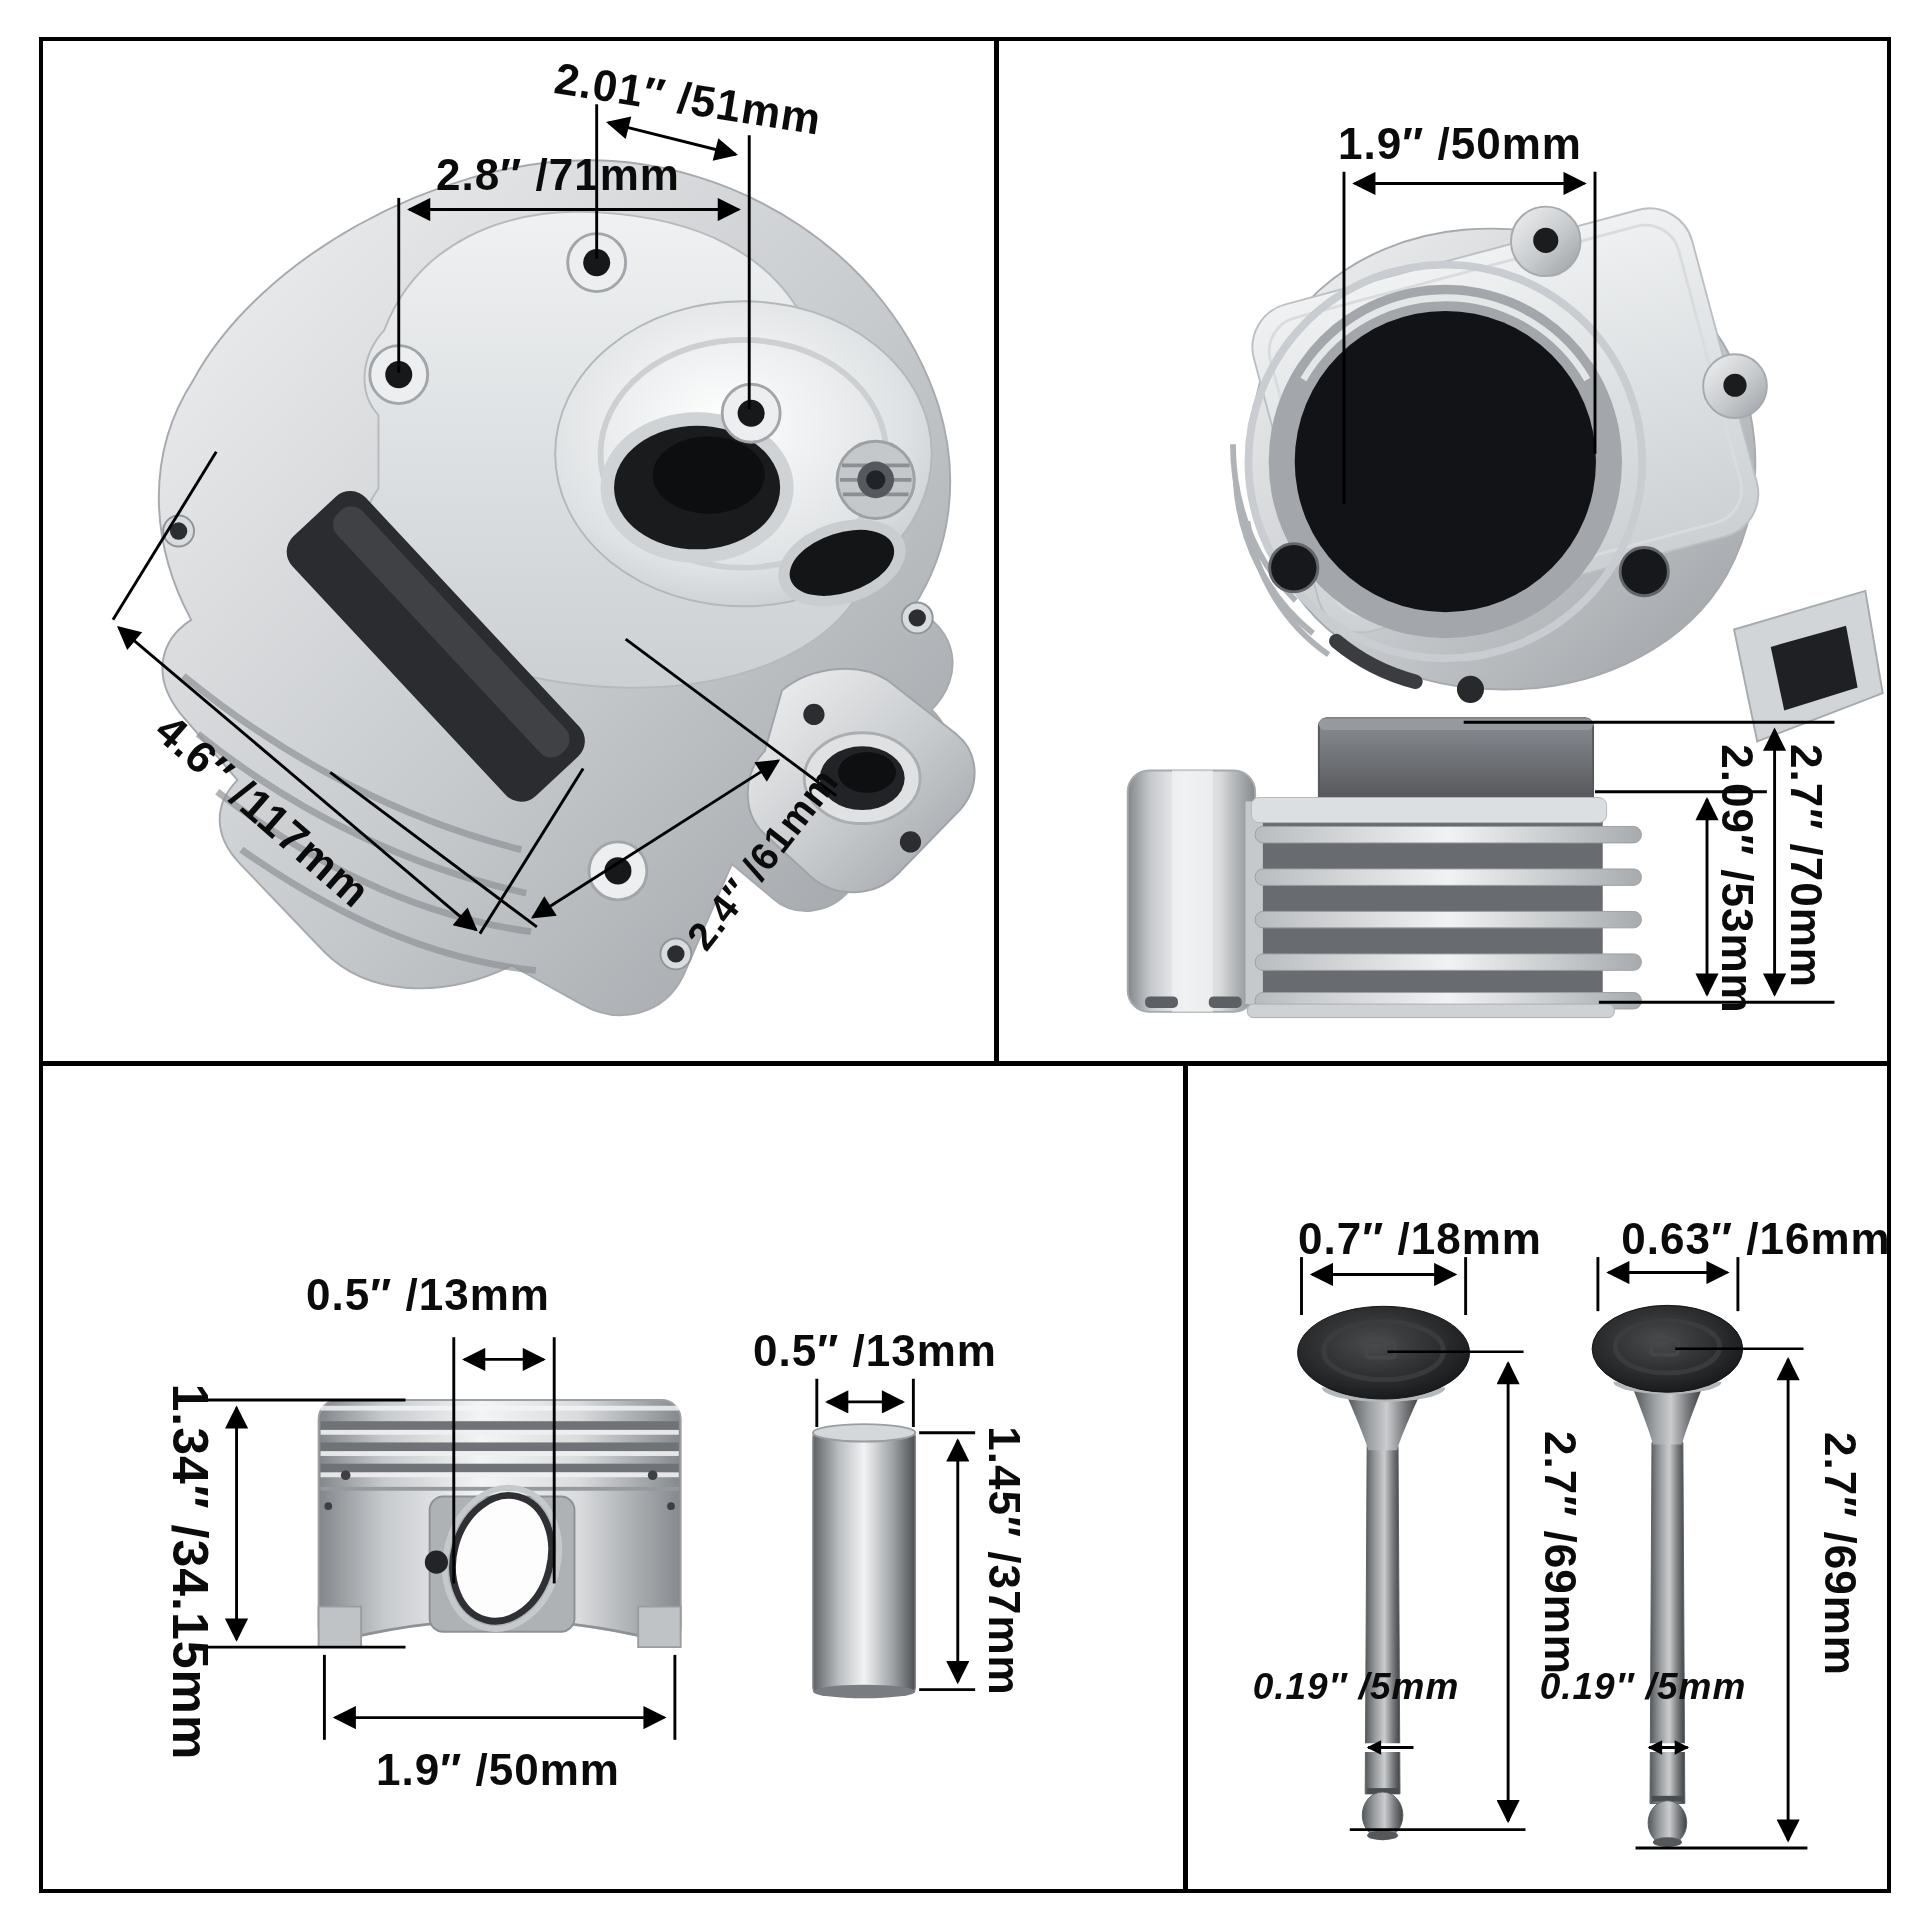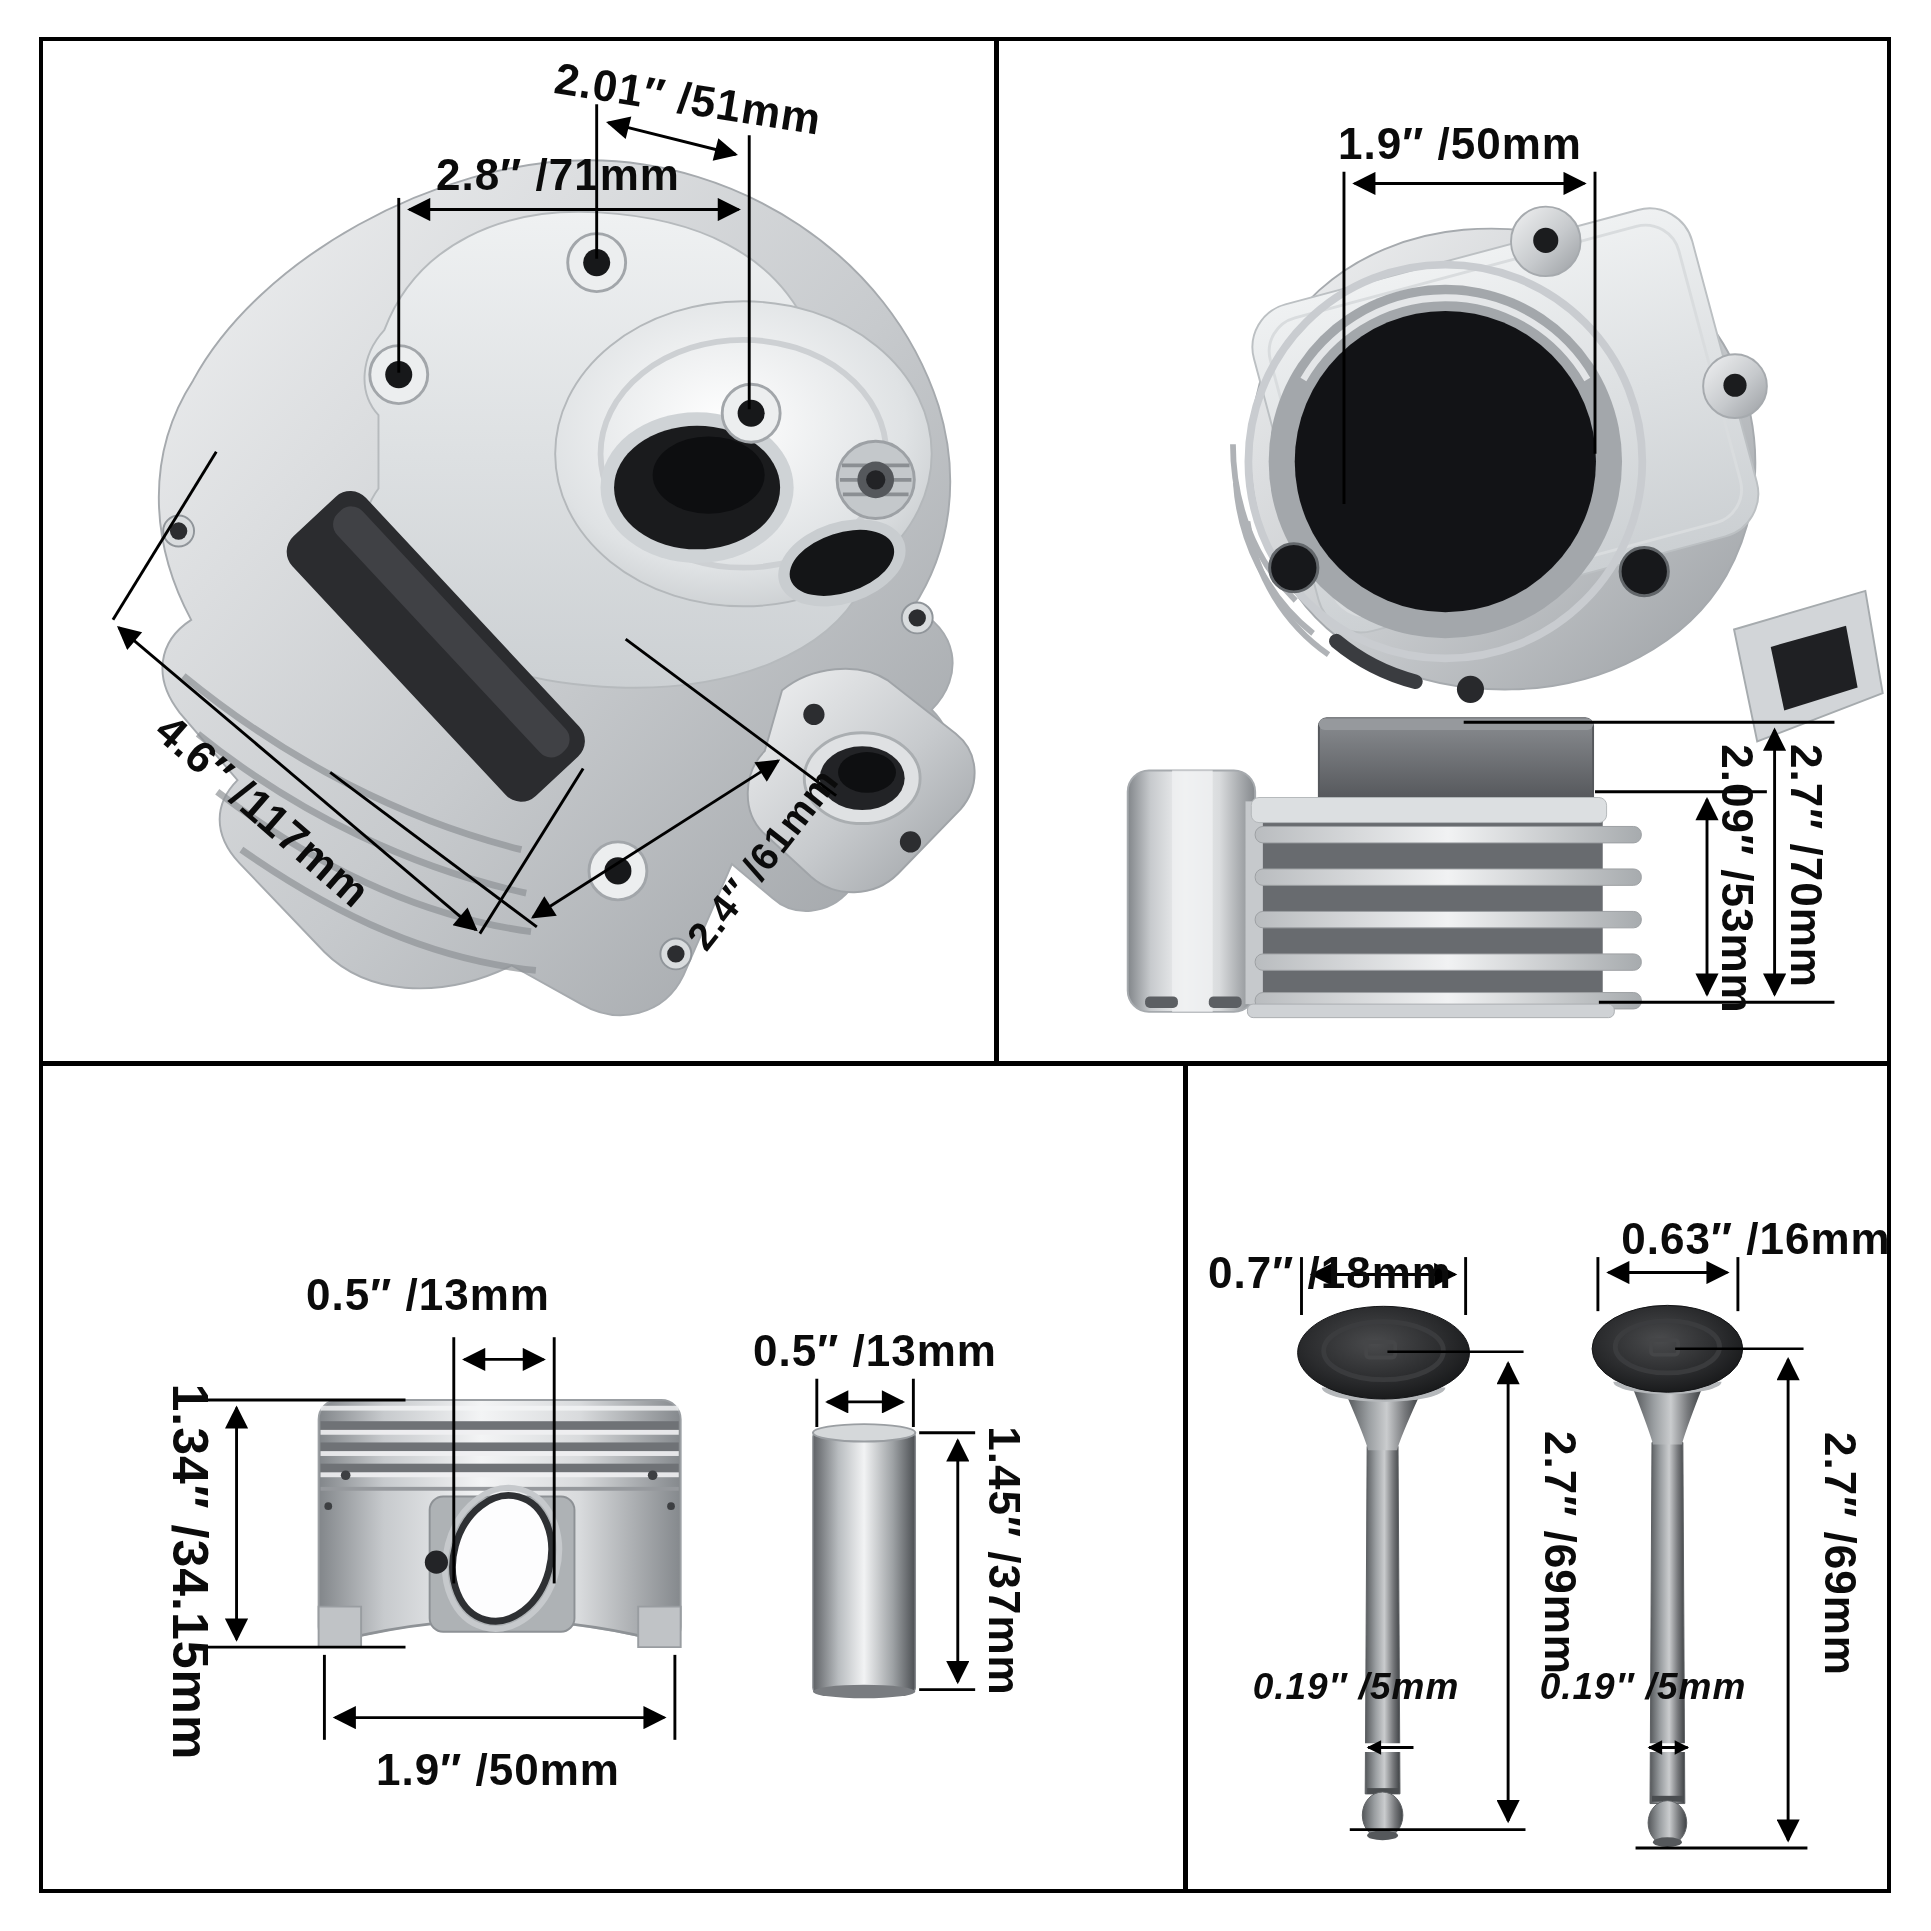--- a/index.html
+++ b/index.html
@@ -342,21 +342,21 @@
   <div class="dim" style="left:1460px;top:144px;transform:translate(-50%,-50%);">1.9″ /50mm</div>
   <div class="dim" style="left:1737px;top:879px;transform:translate(-50%,-50%) rotate(90deg);">2.09″ /53mm</div>
   <div class="dim" style="left:1806px;top:866px;transform:translate(-50%,-50%) rotate(90deg);">2.7″ /70mm</div>
 
   <div class="dim" style="left:428px;top:1295px;transform:translate(-50%,-50%);">0.5″ /13mm</div>
   <div class="dim big" style="left:190px;top:1572px;transform:translate(-50%,-50%) rotate(90deg);">1.34″ /34.15mm</div>
   <div class="dim" style="left:498px;top:1770px;transform:translate(-50%,-50%);">1.9″ /50mm</div>
   <div class="dim" style="left:875px;top:1351px;transform:translate(-50%,-50%);">0.5″ /13mm</div>
   <div class="dim" style="left:1004px;top:1561px;transform:translate(-50%,-50%) rotate(90deg);">1.45″ /37mm</div>
 
-  <div class="dim" style="left:1330px;top:1239px;transform:translate(-50%,-50%);margin-top:34px;">0.7″ /18mm</div>
+  <div class="dim" style="left:1420px;top:1239px;transform:translate(-50%,-50%);">0.7″ /18mm</div>
   <div class="dim" style="left:1756px;top:1239px;transform:translate(-50%,-50%);">0.63″ /16mm</div>
   <div class="dim" style="left:1560px;top:1553px;transform:translate(-50%,-50%) rotate(90deg);">2.7″ /69mm</div>
   <div class="dim" style="left:1840px;top:1554px;transform:translate(-50%,-50%) rotate(90deg);">2.7″ /69mm</div>
   <div class="dim small" style="left:1356px;top:1687px;transform:translate(-50%,-50%);">0.19″ /5mm</div>
   <div class="dim small" style="left:1643px;top:1687px;transform:translate(-50%,-50%);">0.19″ /5mm</div>
 
 </div>
 
 
 </body></html>

